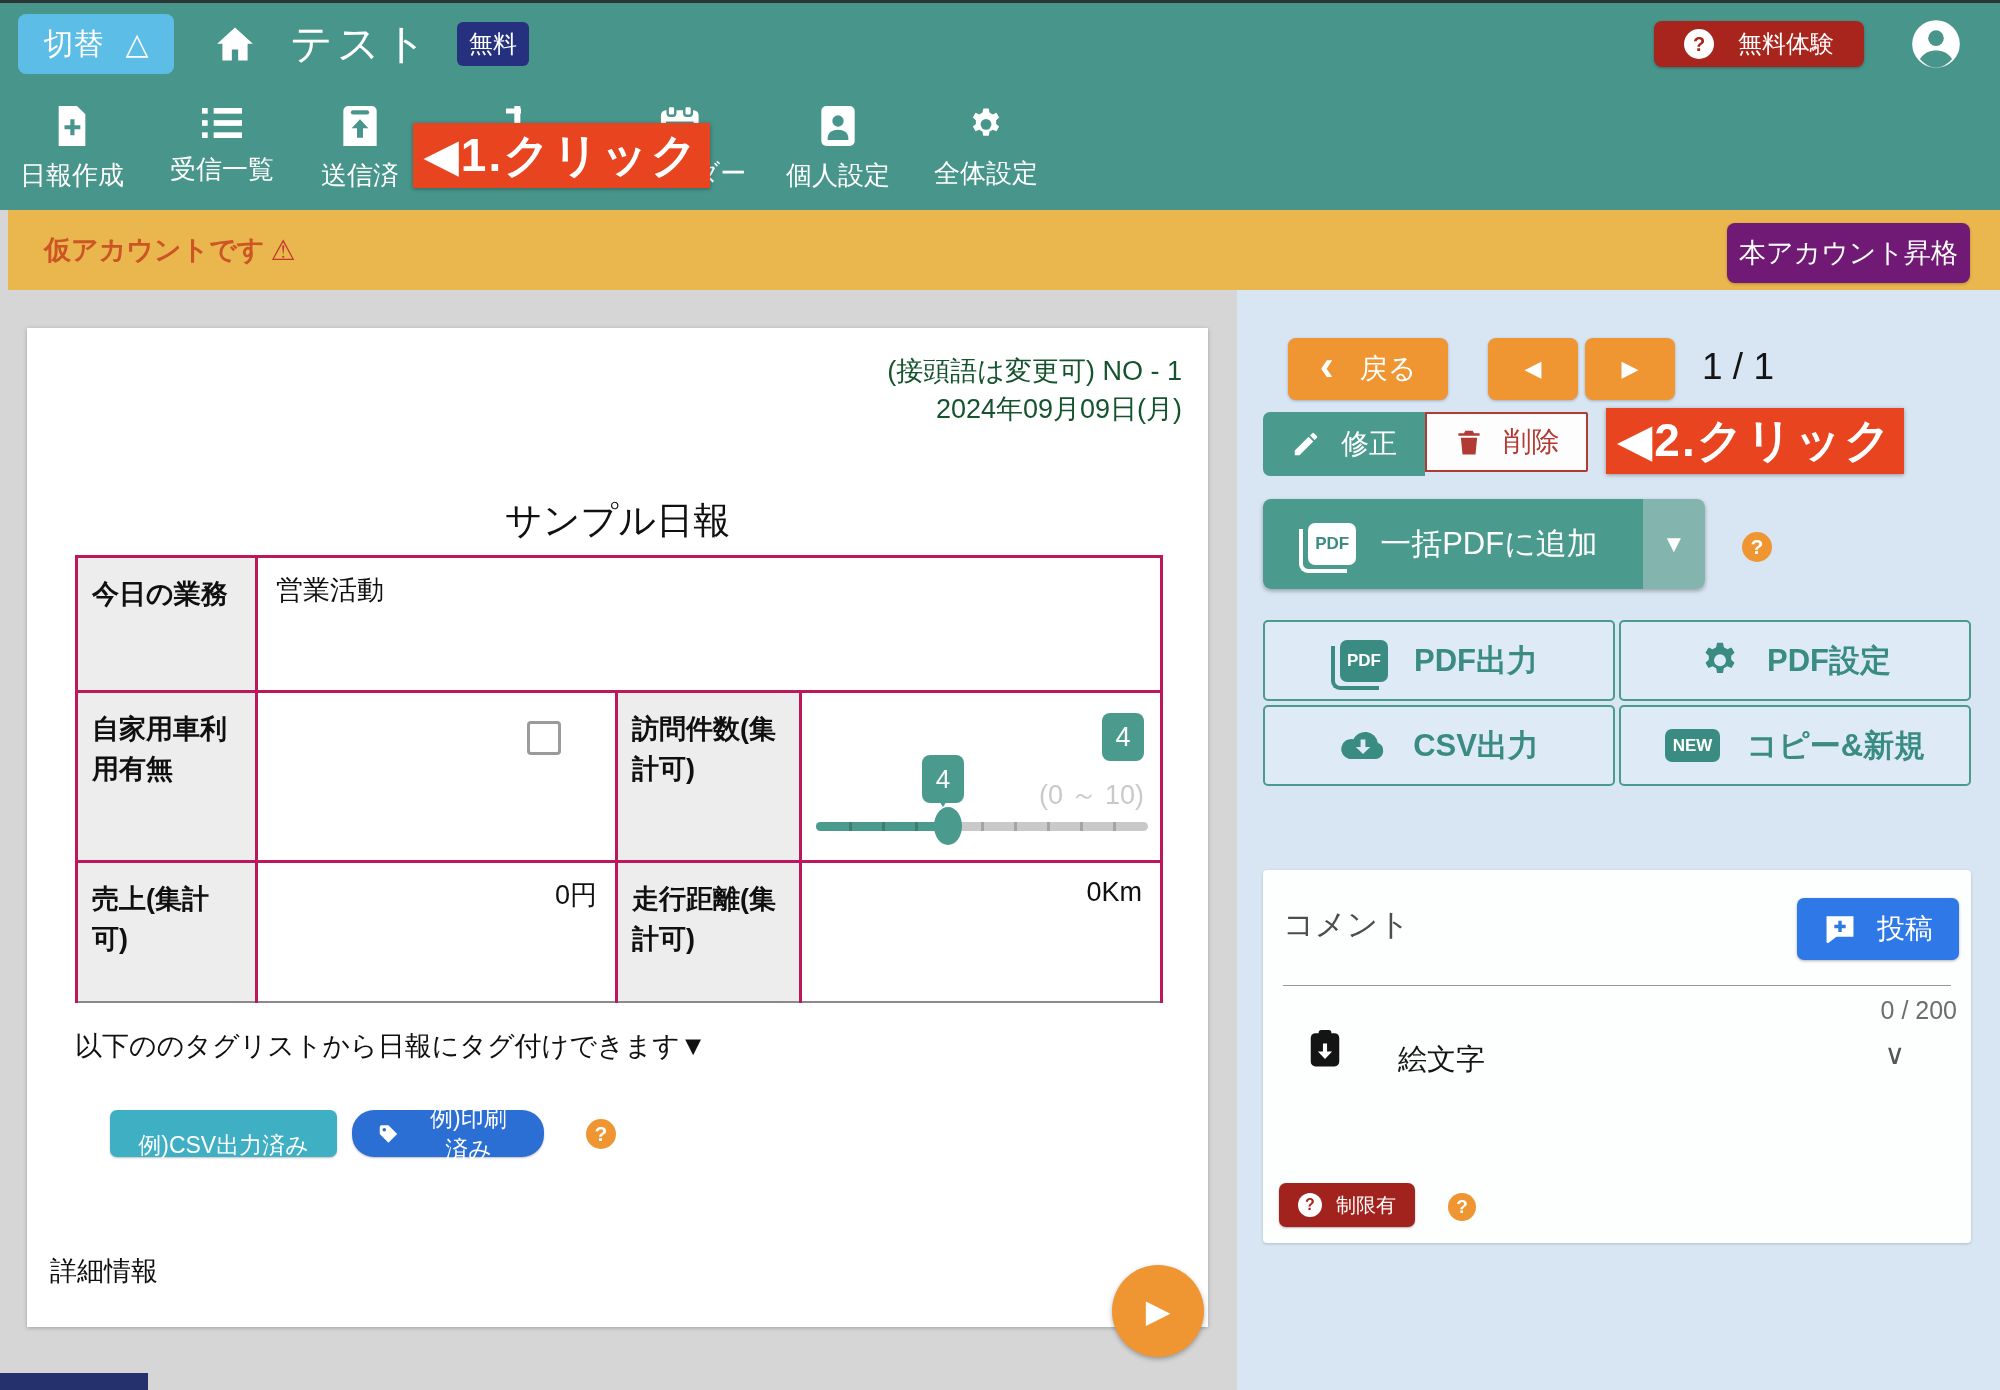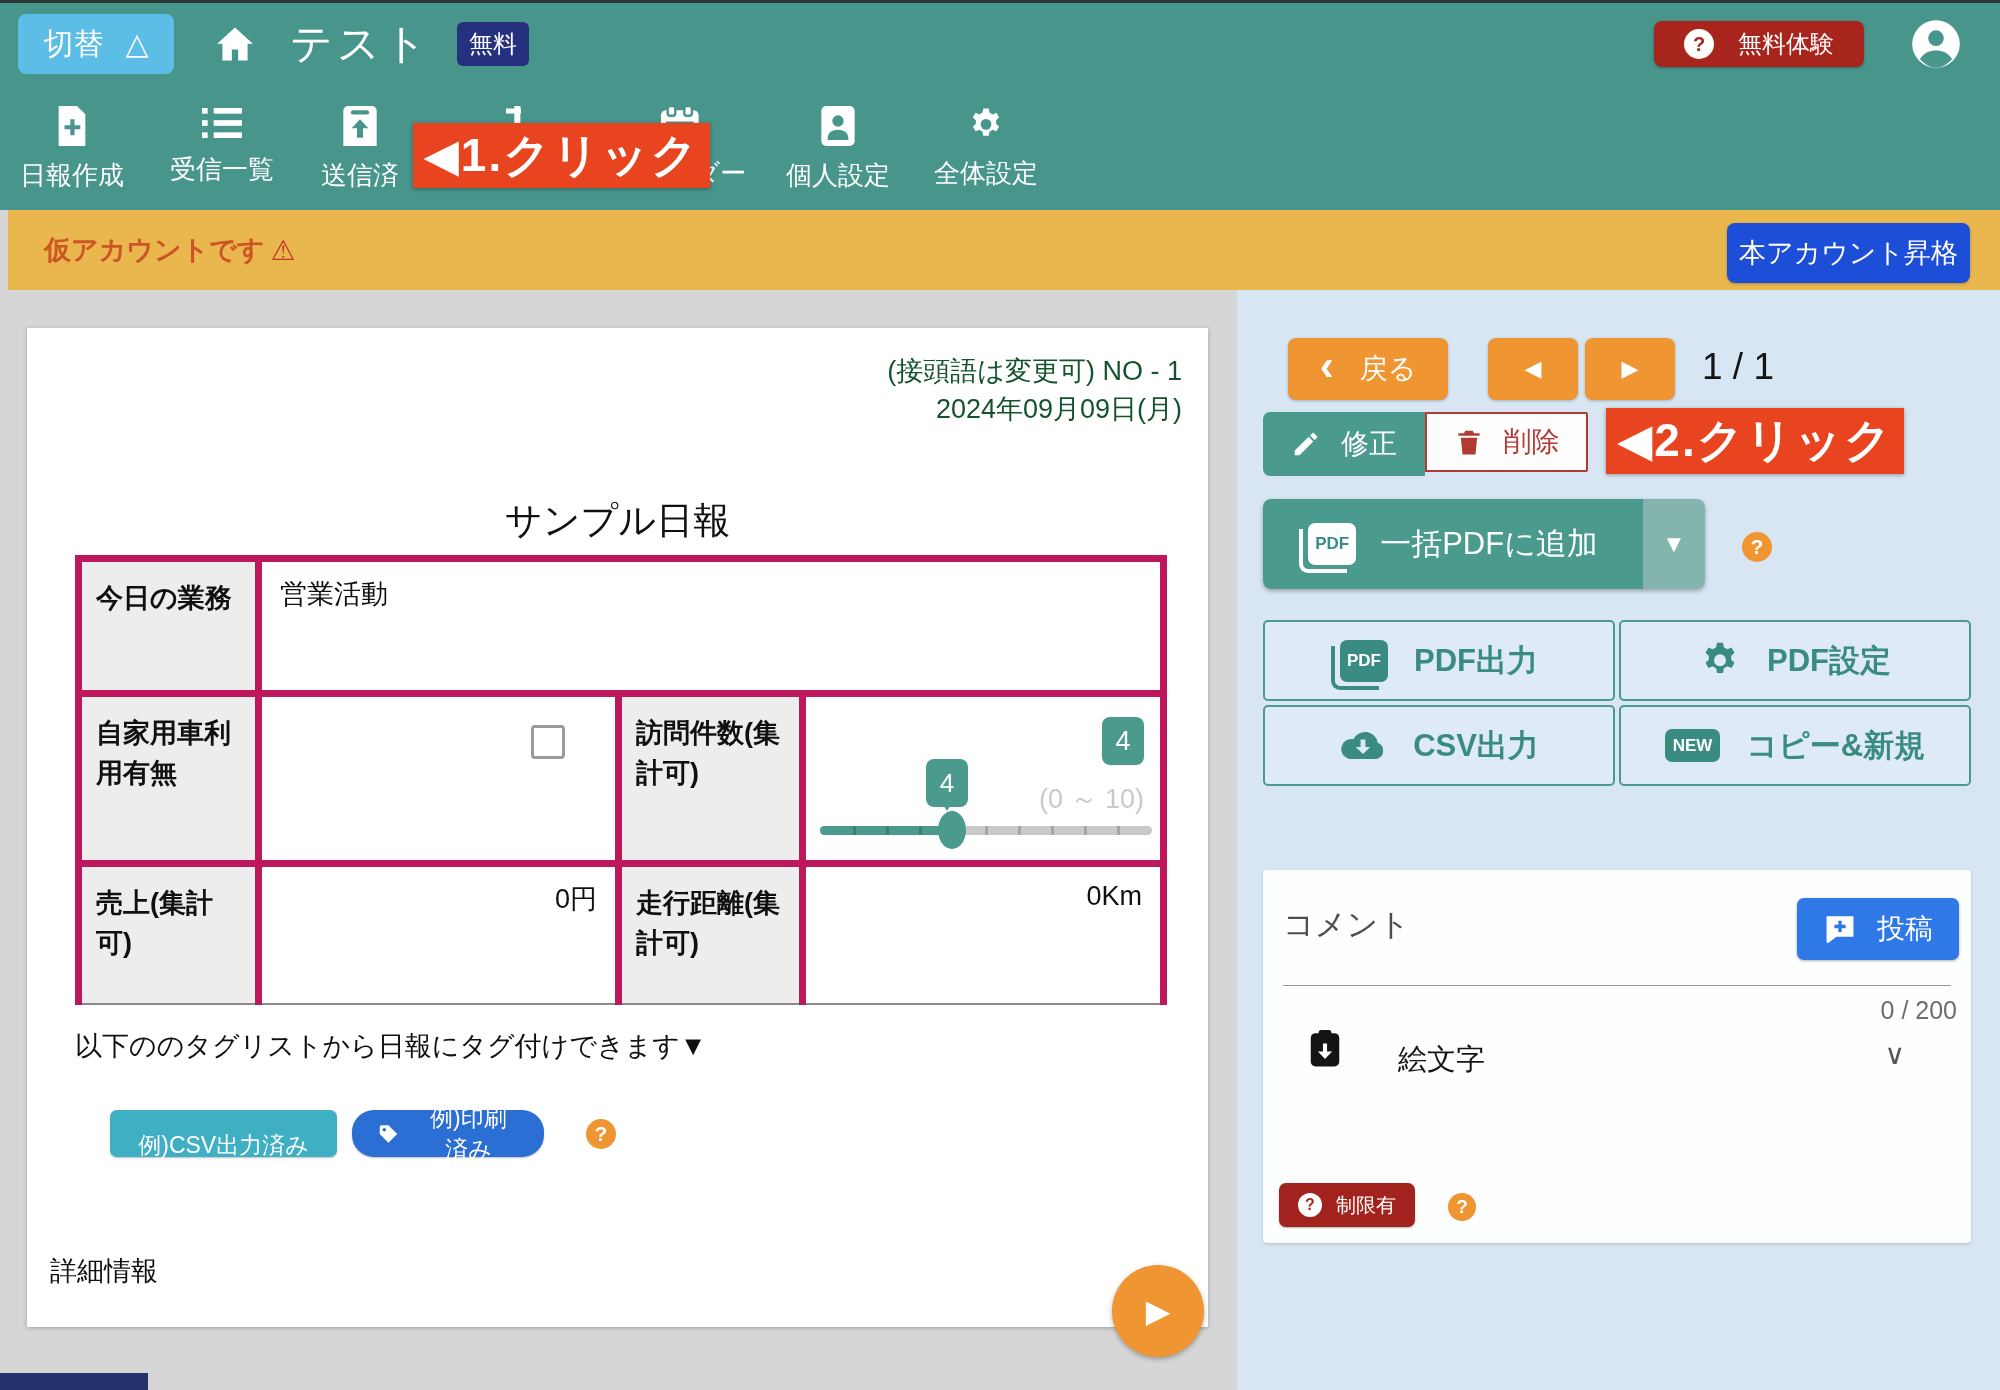--- a/index.html
+++ b/index.html
@@ -24,32 +24,32 @@
   .nav { position:relative; height:122px; }
   .nav-item { position:absolute; top:18px; transform:translateX(-50%); display:flex; flex-direction:column; align-items:center; gap:12px; color:#fff; font-size:26px; cursor:pointer; white-space:nowrap; }
   .ni1{left:72px;} .ni2{left:222px;} .ni3{left:360px;} .ni4{left:516px;} .ni5{left:680px;} .ni6{left:838px;} .ni7{left:986px;}
   .callout { background:#e8441f; color:#fff; font-weight:bold; display:flex; align-items:center; justify-content:center; letter-spacing:2px; box-shadow:0 1px 4px rgba(0,0,0,.35); }
   .callout1 { position:absolute; left:413px; top:35px; width:297px; height:65px; font-size:46px; z-index:10; }
 
   
   .warn-bar { position:absolute; top:210px; left:8px; right:0; height:80px; background:#e9b74d; display:flex; align-items:center; padding:0 36px; z-index:4; }
   .warn-text { color:#cc5526; font-size:27px; font-weight:bold; display:flex; align-items:center; gap:6px; }
   .warn-glyph { color:#c0392b; font-size:28px; }
-  .upgrade-btn { position:absolute; right:30px; top:13px; width:243px; height:60px; background:#1d4ed8; color:#fff; font-size:27px; border:none; border-radius:8px; cursor:pointer; box-shadow:0 1px 3px rgba(0,0,0,.25); }
+  .upgrade-btn { position:absolute; right:30px; top:13px; width:243px; height:60px; background:#701a75; color:#fff; font-size:27px; border:none; border-radius:8px; cursor:pointer; box-shadow:0 1px 3px rgba(0,0,0,.25); }
 
   
   .main-area { position:absolute; top:290px; left:0; width:1237px; bottom:0; background:#d6d6d6; }
   .side-panel { position:absolute; top:290px; left:1237px; right:0; bottom:0; background:#d8e6f3; }
 
   
   .card { position:absolute; left:27px; top:38px; width:1181px; height:999px; background:#fff; box-shadow:0 1px 4px rgba(0,0,0,.25); }
   .card-meta { position:absolute; top:24px; right:26px; text-align:right; font-size:27px; line-height:38px; color:#14532d; }
   .card-title { position:absolute; top:168px; left:0; right:0; text-align:center; font-size:37px; color:#101010; }
   .rep-table { position:absolute; left:48px; top:227px; border-collapse:collapse; table-layout:fixed; }
-  .rep-table td { border:7px solid #be185d; vertical-align:top; font-size:27px; color:#101010; }
+  .rep-table td { border:3px solid #be185d; vertical-align:top; font-size:27px; color:#101010; }
   .rep-table .lbl { background:#ededed; font-weight:bold; padding:16px 14px; line-height:40px; }
   .rep-table .val { background:#fff; padding:14px 18px; }
   .rep-table tr:last-child td { border-bottom:2px solid #8a8a8a; }
   .val-right { text-align:right; }
   .cb-cell { position:relative; }
   .checkbox { position:absolute; left:269px; top:28px; width:34px; height:34px; border:3px solid #9b9b9b; border-radius:4px; background:#fff; cursor:pointer; }
   .slider-cell { position:relative; }
   .slide-badge { position:absolute; right:16px; top:20px; width:42px; height:48px; background:#4a9a8e; border-radius:8px; color:#fff; font-size:27px; display:flex; align-items:center; justify-content:center; }
   .slide-range { position:absolute; right:16px; top:84px; color:#c9c9c9; font-size:27px; }
   .slide-bubble { position:absolute; left:120px; top:62px; width:42px; height:48px; background:#4a9a8e; border-radius:8px; color:#fff; font-size:26px; display:flex; align-items:center; justify-content:center; }

